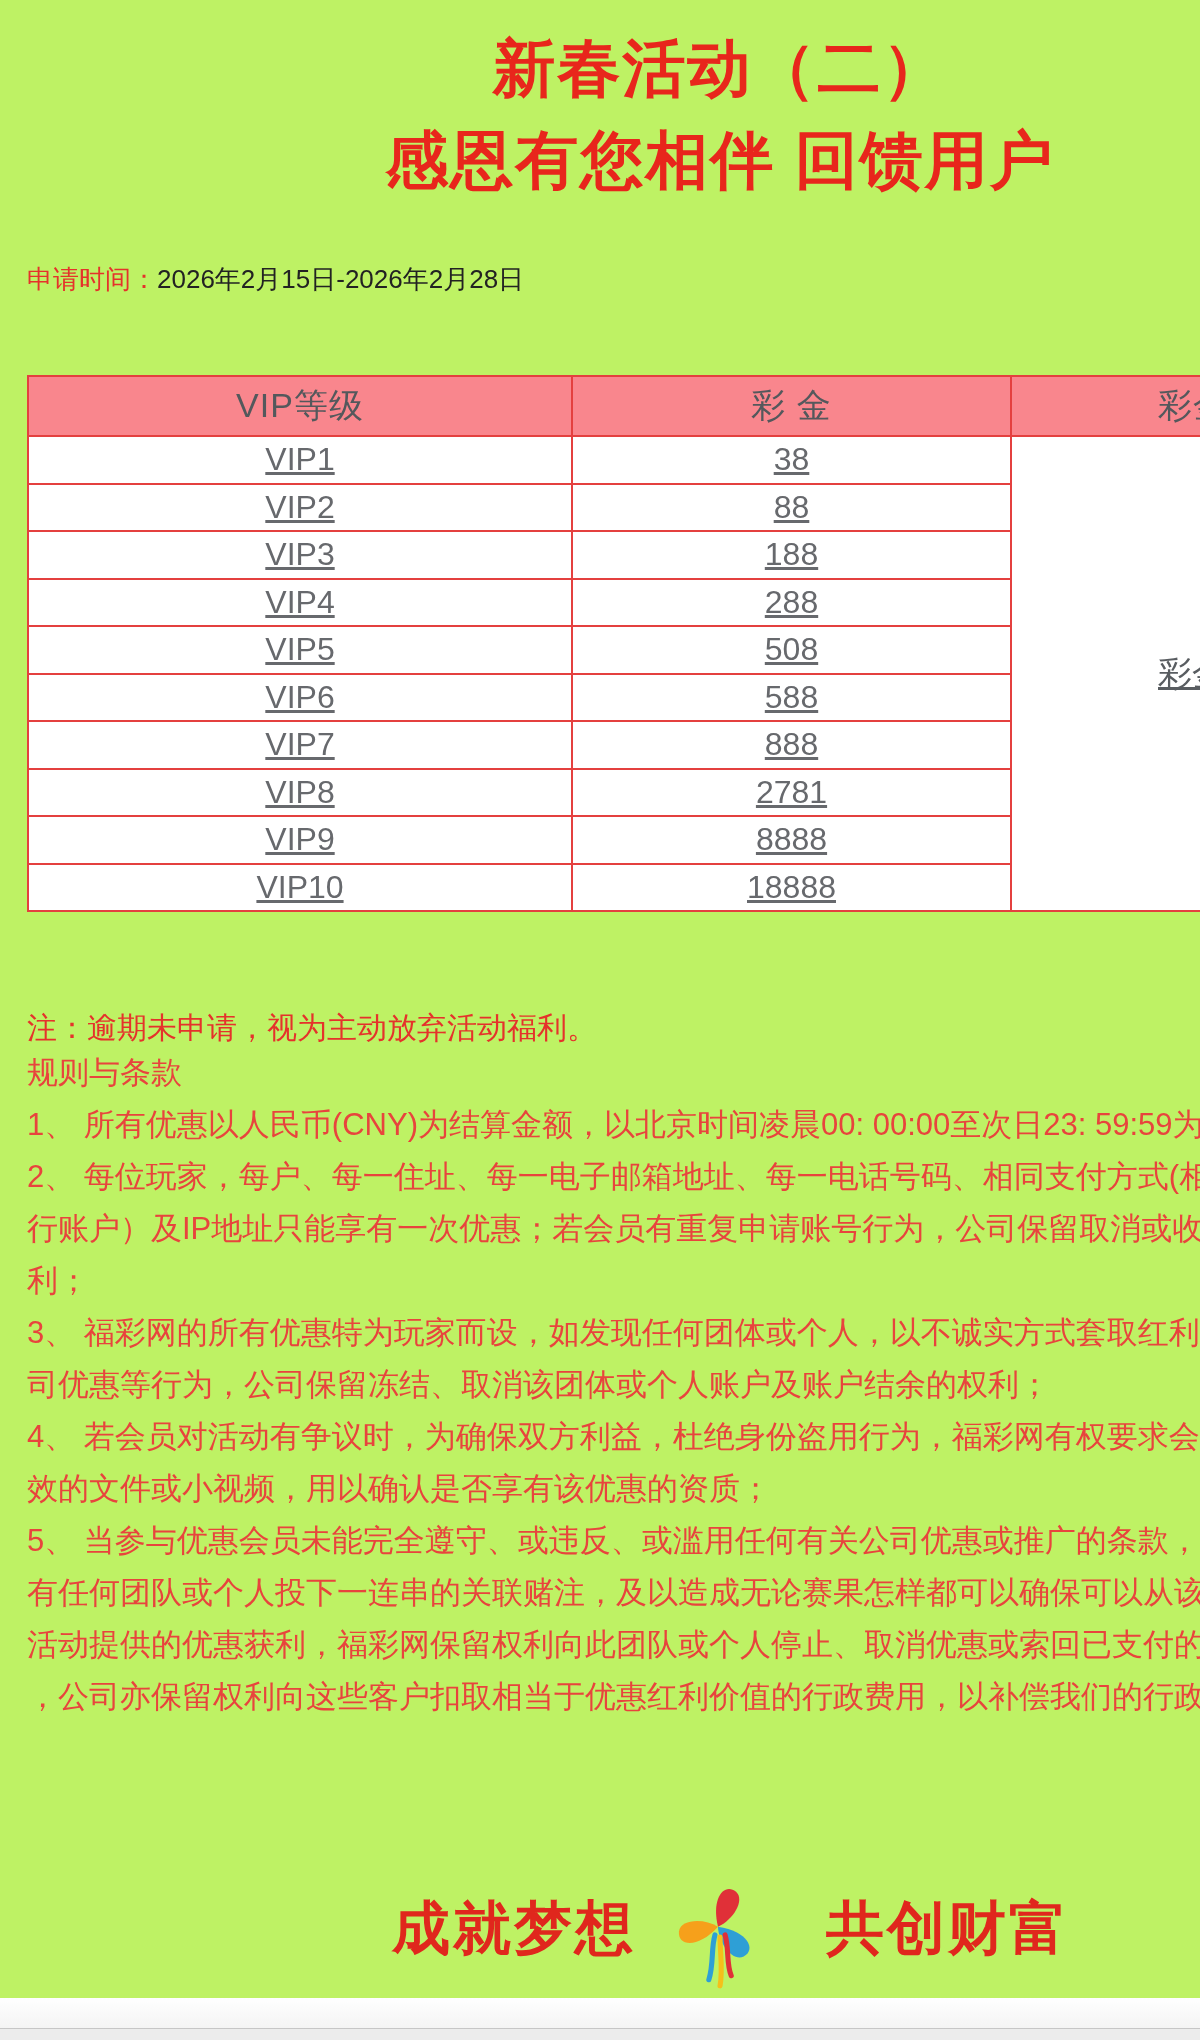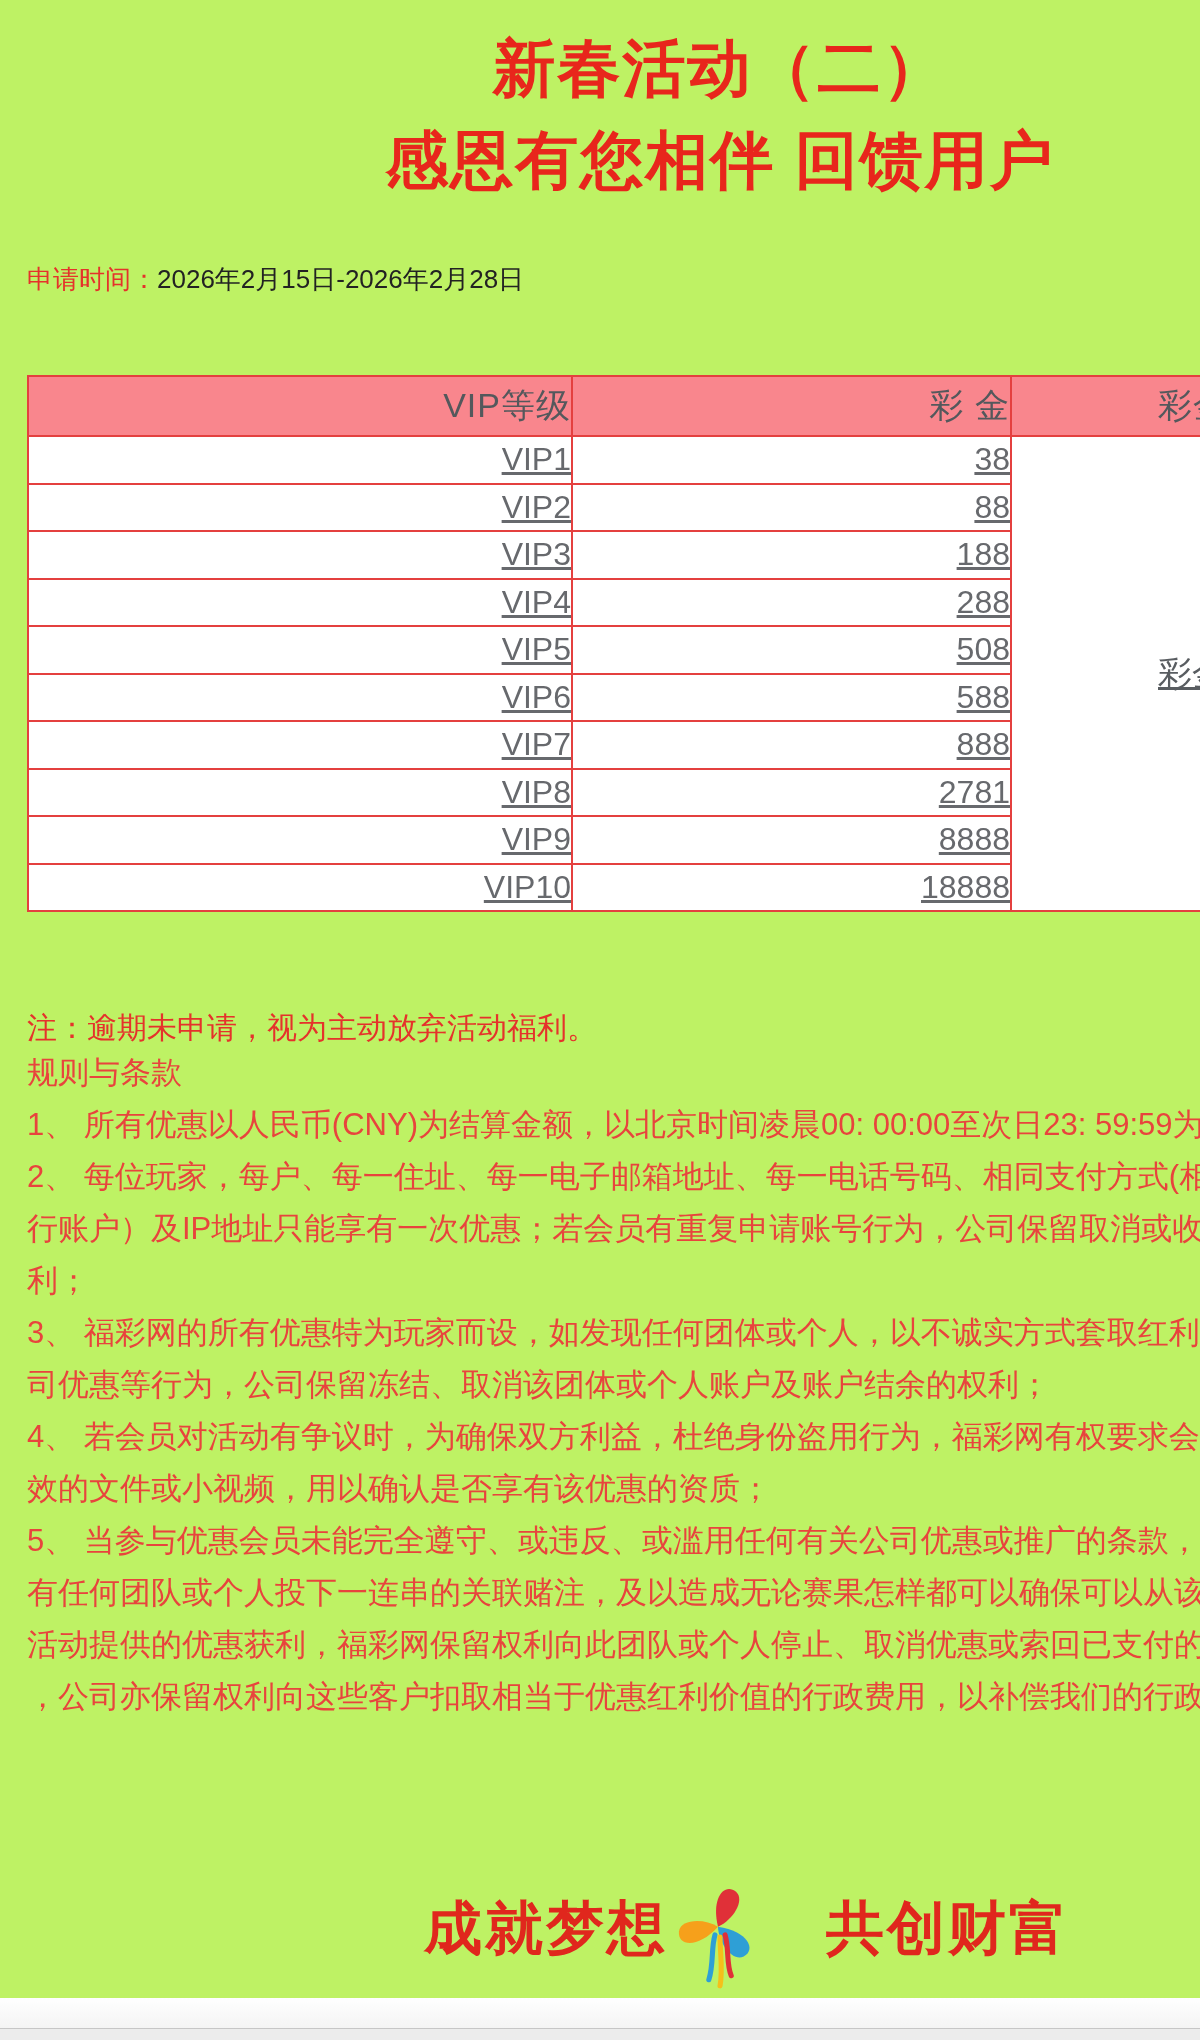--- a/index.html
+++ b/index.html
@@ -20,21 +20,21 @@
   }
   .meta{position:absolute;left:27px;top:216px;font-size:26px;line-height:49px;margin-top:39px;}
   .meta .lbl{color:#e5322b;}
   .meta .val{color:#222222;}
 
   .vip-table{
     position:absolute;left:27px;top:375px;
     border-collapse:collapse;table-layout:fixed;width:1386px;
   }
   .vip-table th,.vip-table td{
-    border:2px solid #e4403f;text-align:right;padding:0;
+    border:2px solid #e4403f;text-align:center;padding:0;
   }
   .vip-table th{
     background:#f9868d;color:#54585c;font-size:34px;font-weight:400;height:58px;
     letter-spacing:1px;
   }
   .vip-table td{height:45.5px;color:#67696d;font-size:32px;background:#ffffff;text-decoration:underline;}
   .vip-table td.merged{
     vertical-align:middle;text-align:left;padding-left:146px;
     font-size:34px;color:#595d61;white-space:nowrap;
   }
@@ -48,21 +48,21 @@
     position:absolute;left:27px;top:1047px;width:1413px;
     color:#e8443d;font-size:31px;
   }
   .rules .rl{height:52px;line-height:52px;white-space:nowrap;overflow:visible;}
 
   .footer-text{
     position:absolute;top:1890px;
     font-size:58px;font-weight:800;color:#e0271d;letter-spacing:3px;
     white-space:nowrap;
   }
-  .footer-text.left{left:424px;}
+  .footer-text.left{left:392px;}
   .footer-text.right{left:826px;}
   .footer-logo{position:absolute;left:666px;top:1882px;width:104px;height:112px;}
 
   .scroll-fade{
     position:absolute;left:0;top:1998px;width:1200px;height:30px;
     background:linear-gradient(#ffffff,#f4f4f4);
   }
   .bottom-bar{
     position:absolute;left:0;top:2028px;width:1200px;height:12px;
     background:#ececec;border-top:1px solid #c6c6c6;box-sizing:border-box;

